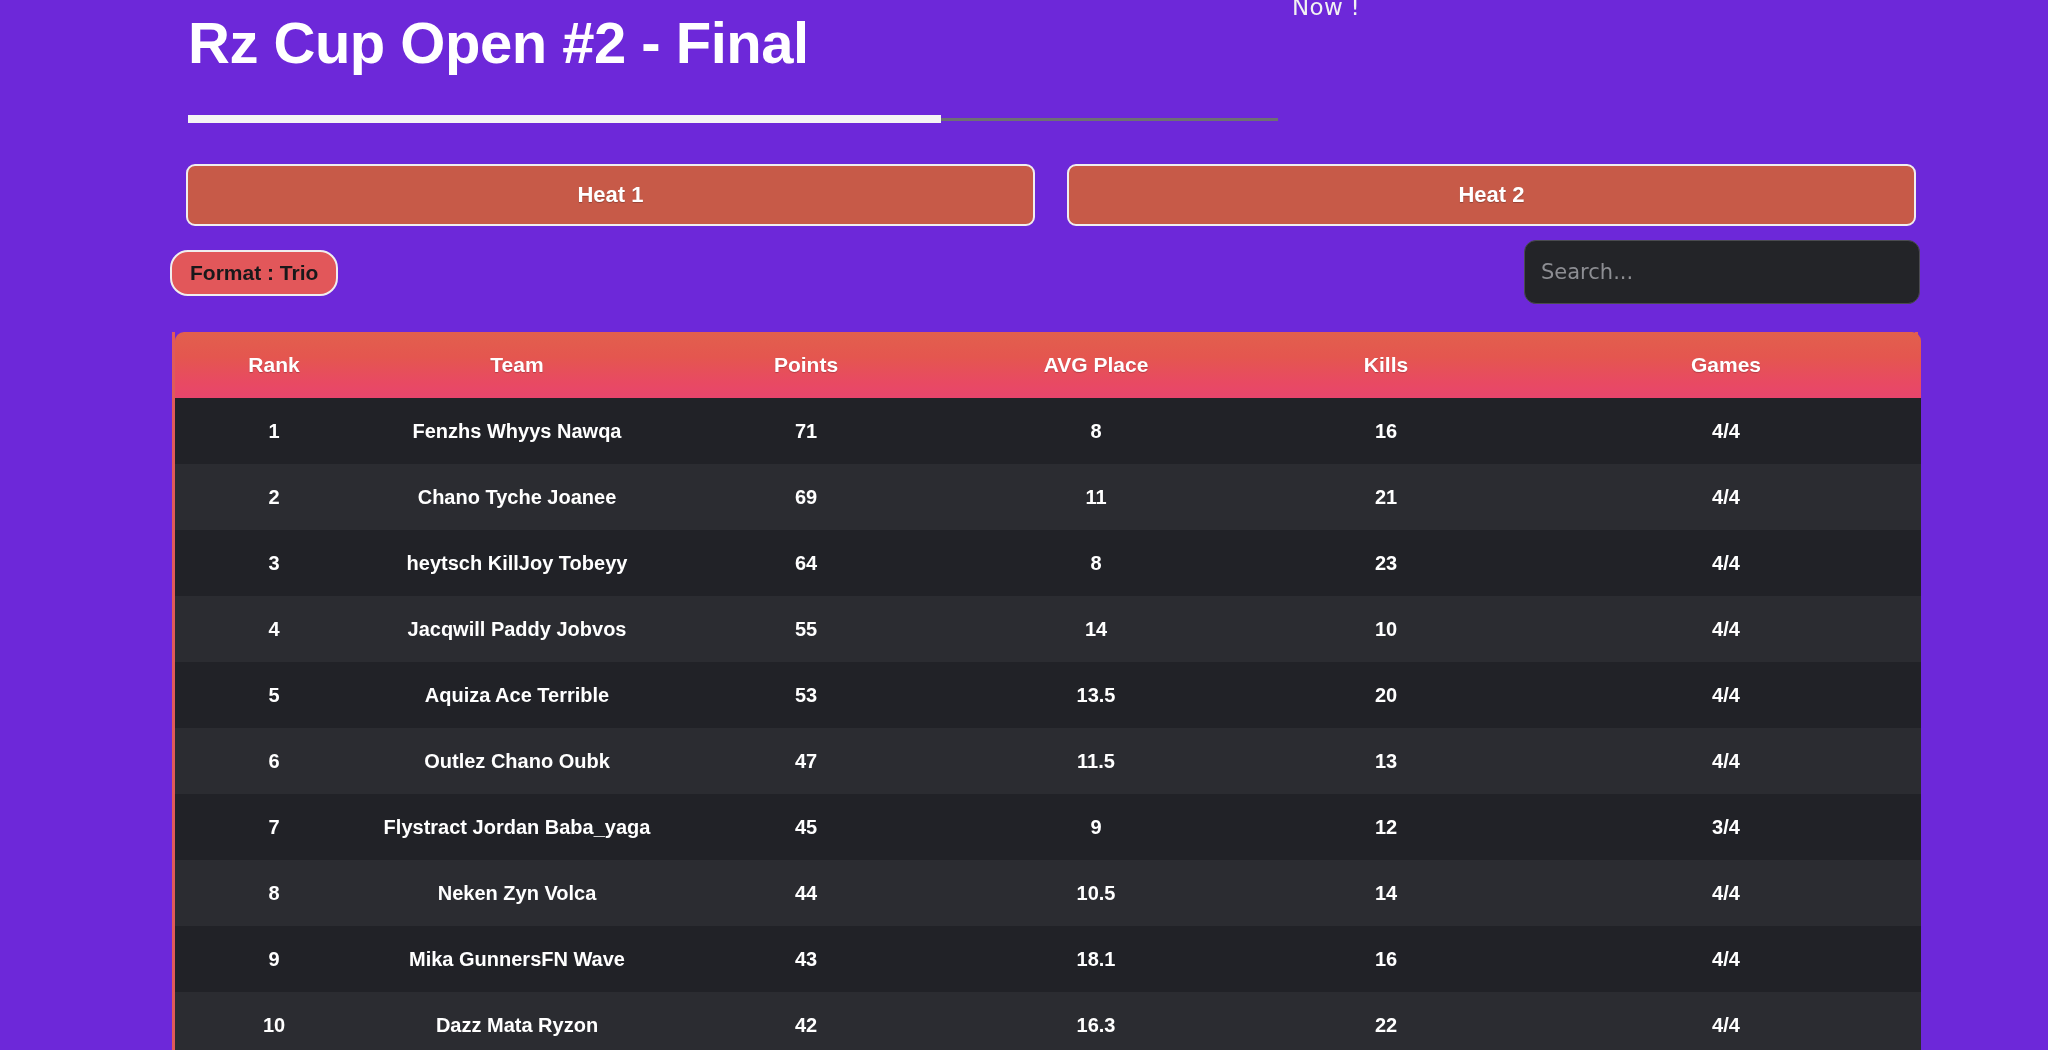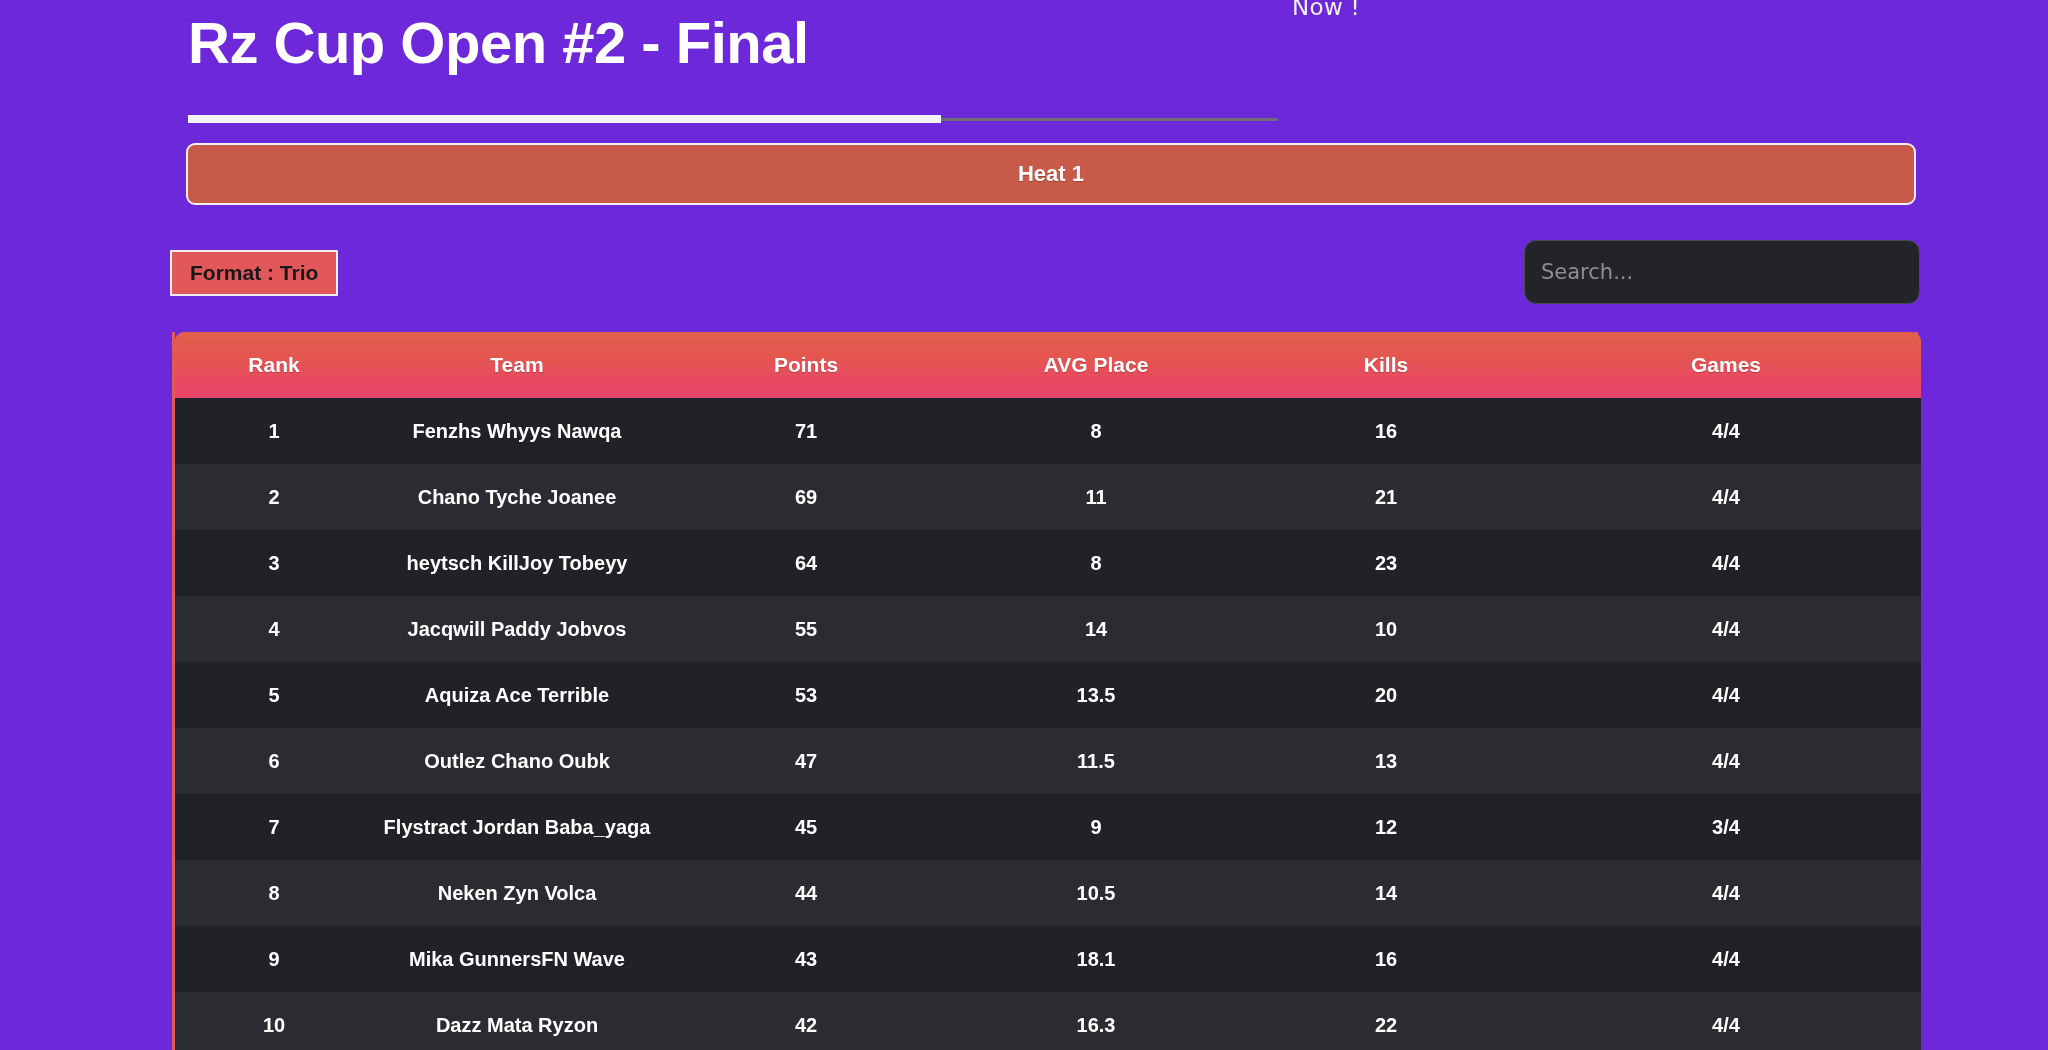--- a/index.html
+++ b/index.html
@@ -65,21 +65,21 @@
     left: 0; top: 0px;
     width: 753px;
     height: 8px;
     background: #f4f4f4;
   }
 
   
   .tabs {
     position: absolute;
     left: 186px;
-    top: 143px;
+    top: 164px;
     width: 1730px;
     display: flex;
     gap: 32px;
   }
   .tab {
     flex: 1 1 0;
     height: 62px;
     border-radius: 9px;
     border: 2px solid #f0eeee;
     background: #c75a48;
@@ -96,21 +96,21 @@
     background: #953f35;
   }
 
   
   .format-badge {
     position: absolute;
     left: 170px;
     top: 250px;
     height: 46px;
     padding: 0 18px;
-    border-radius: 1px;
+    border-radius: 18px;
     border: 2px solid #f0eeee;
     background: #e2575a;
     color: #18181a;
     font-size: 21px;
     font-weight: bold;
     display: flex;
     align-items: center;
     justify-content: center;
     cursor: pointer;
   }
@@ -197,20 +197,21 @@
   <div class="title-wrap">
     <div class="page-title">Rz Cup Open #2 - Final</div>
     <div class="title-rule">
       <div class="thin"></div>
       <div class="thick"></div>
     </div>
   </div>
 
   <div class="tabs" id="tabs-container">
       <div class="tab">Heat 1</div>
+      <div class="tab">Heat 2</div>
     </div>
 
   <div class="format-badge">Format : Trio</div>
 
   <div class="search-box">
     <input type="text" placeholder="Search..." style="">
   </div>
 
   <div class="table-wrap">
     <table class="lb-table">

